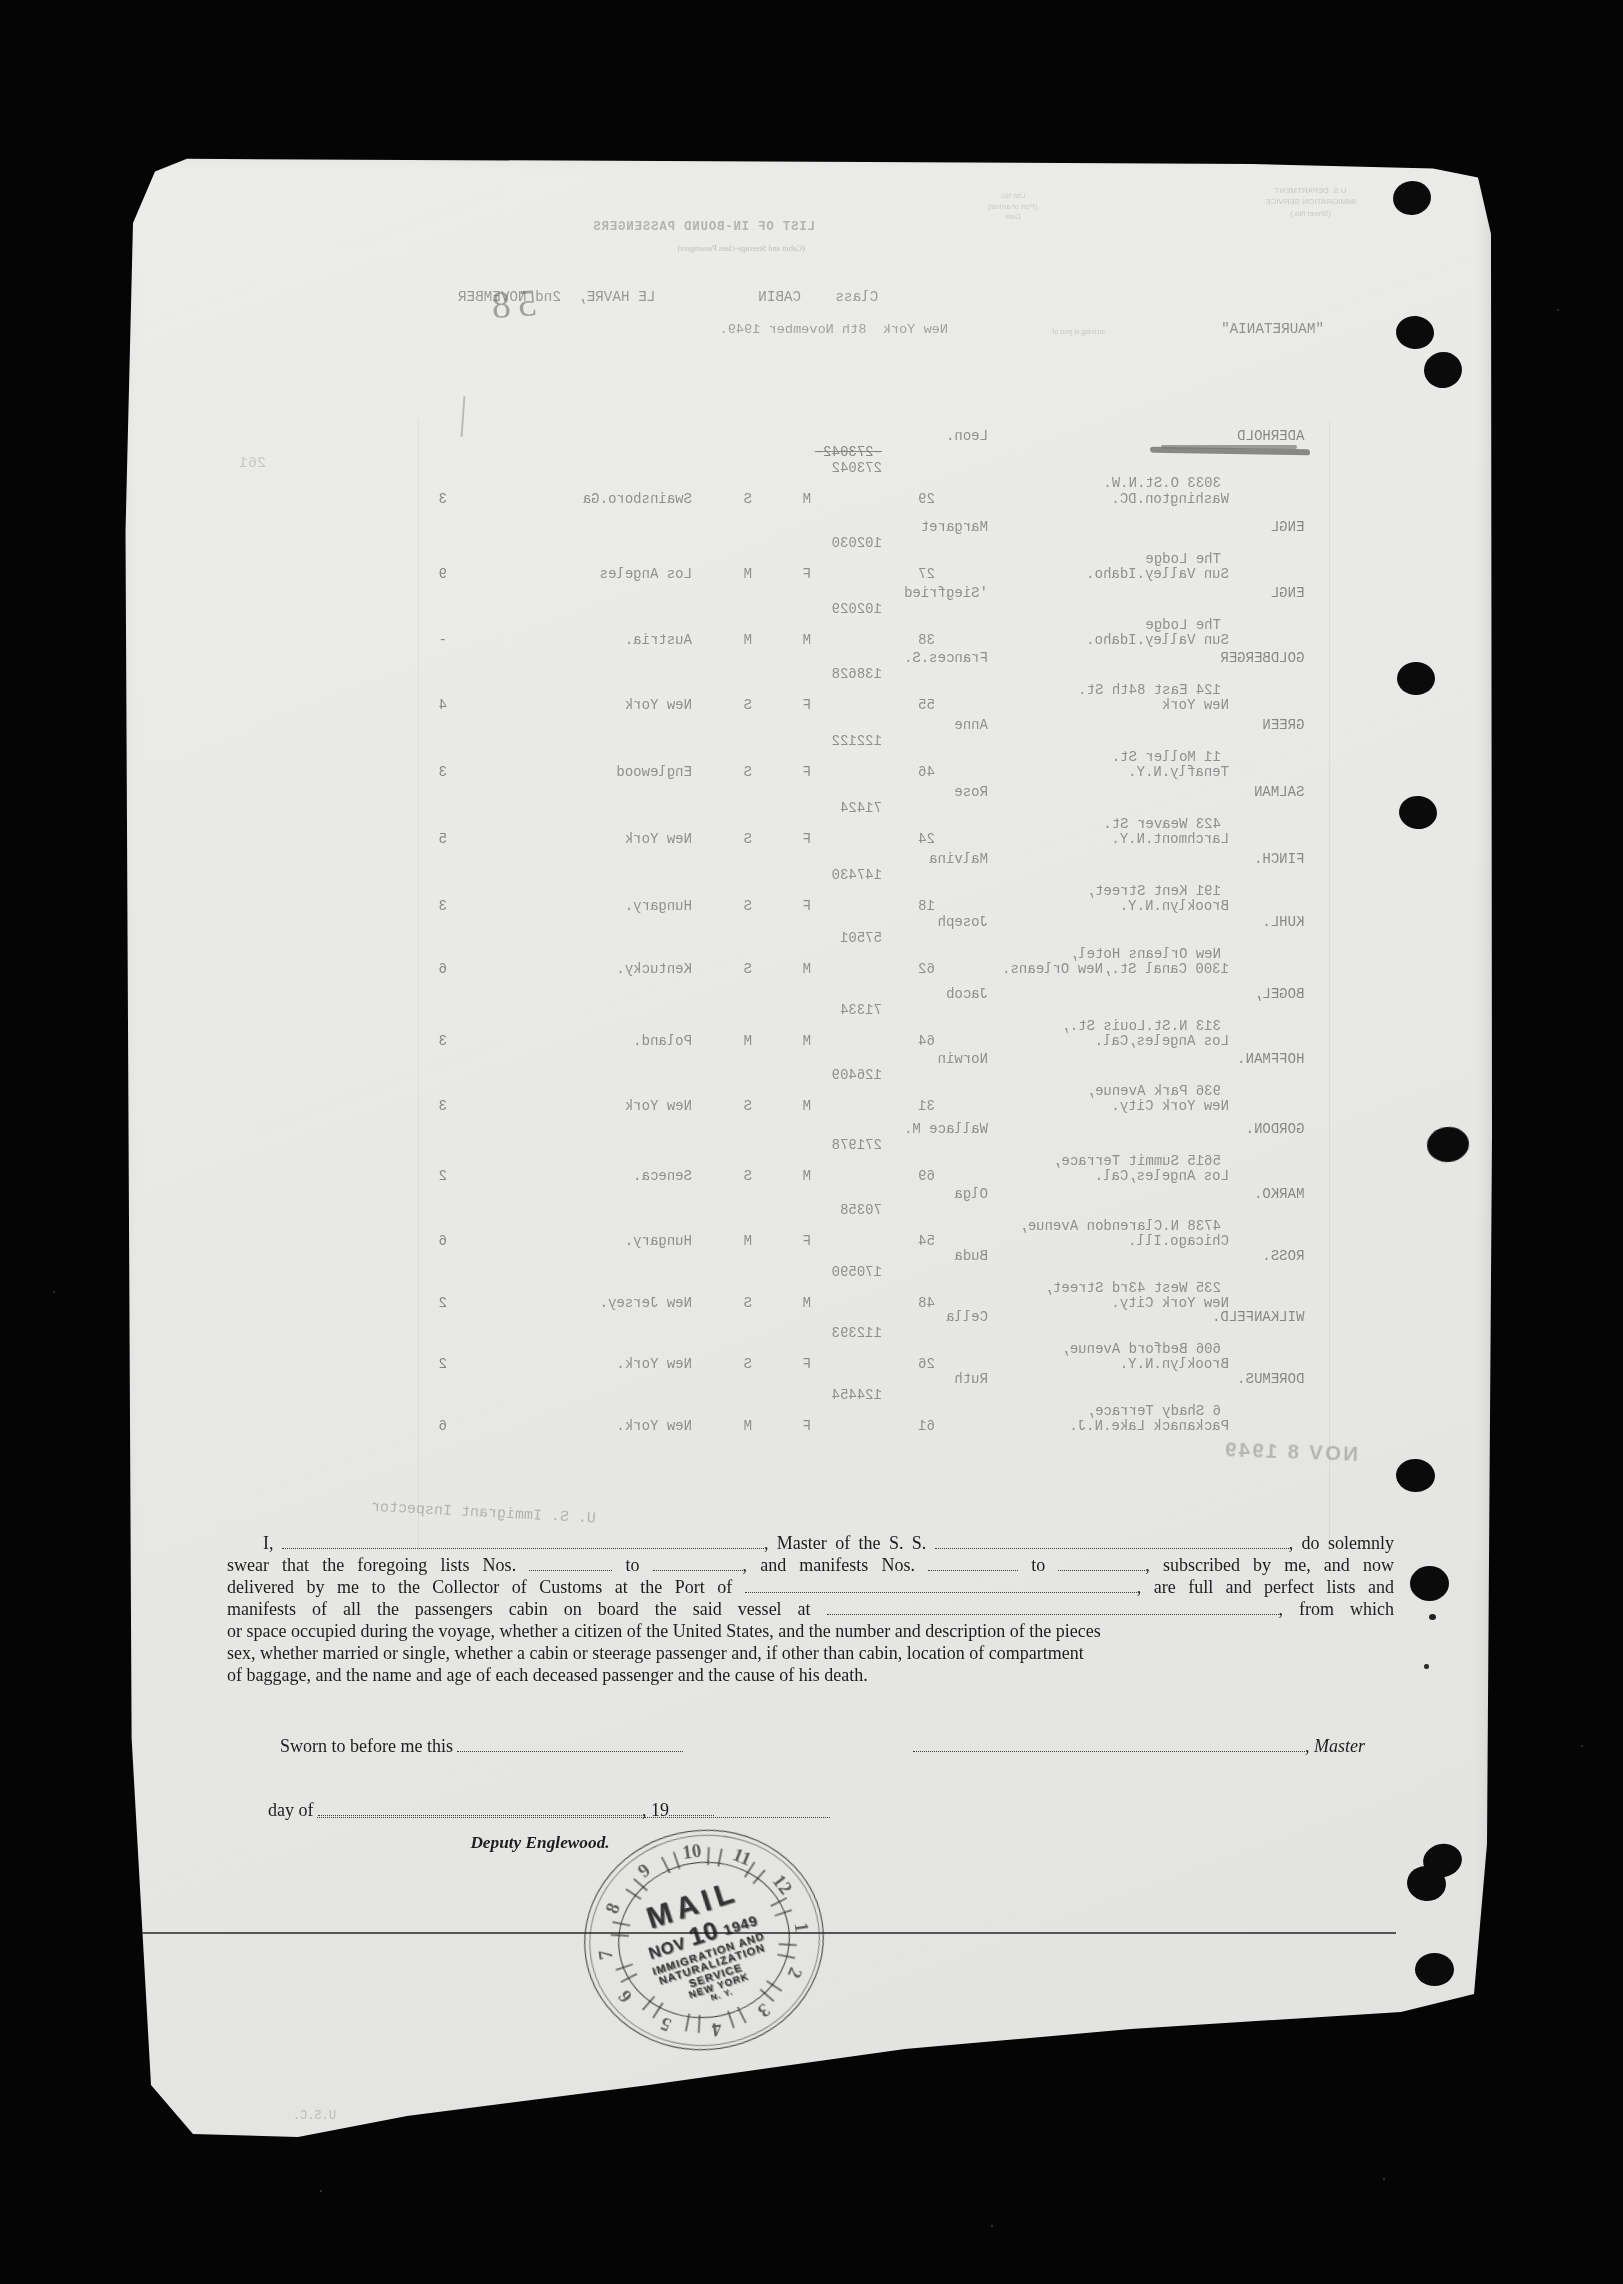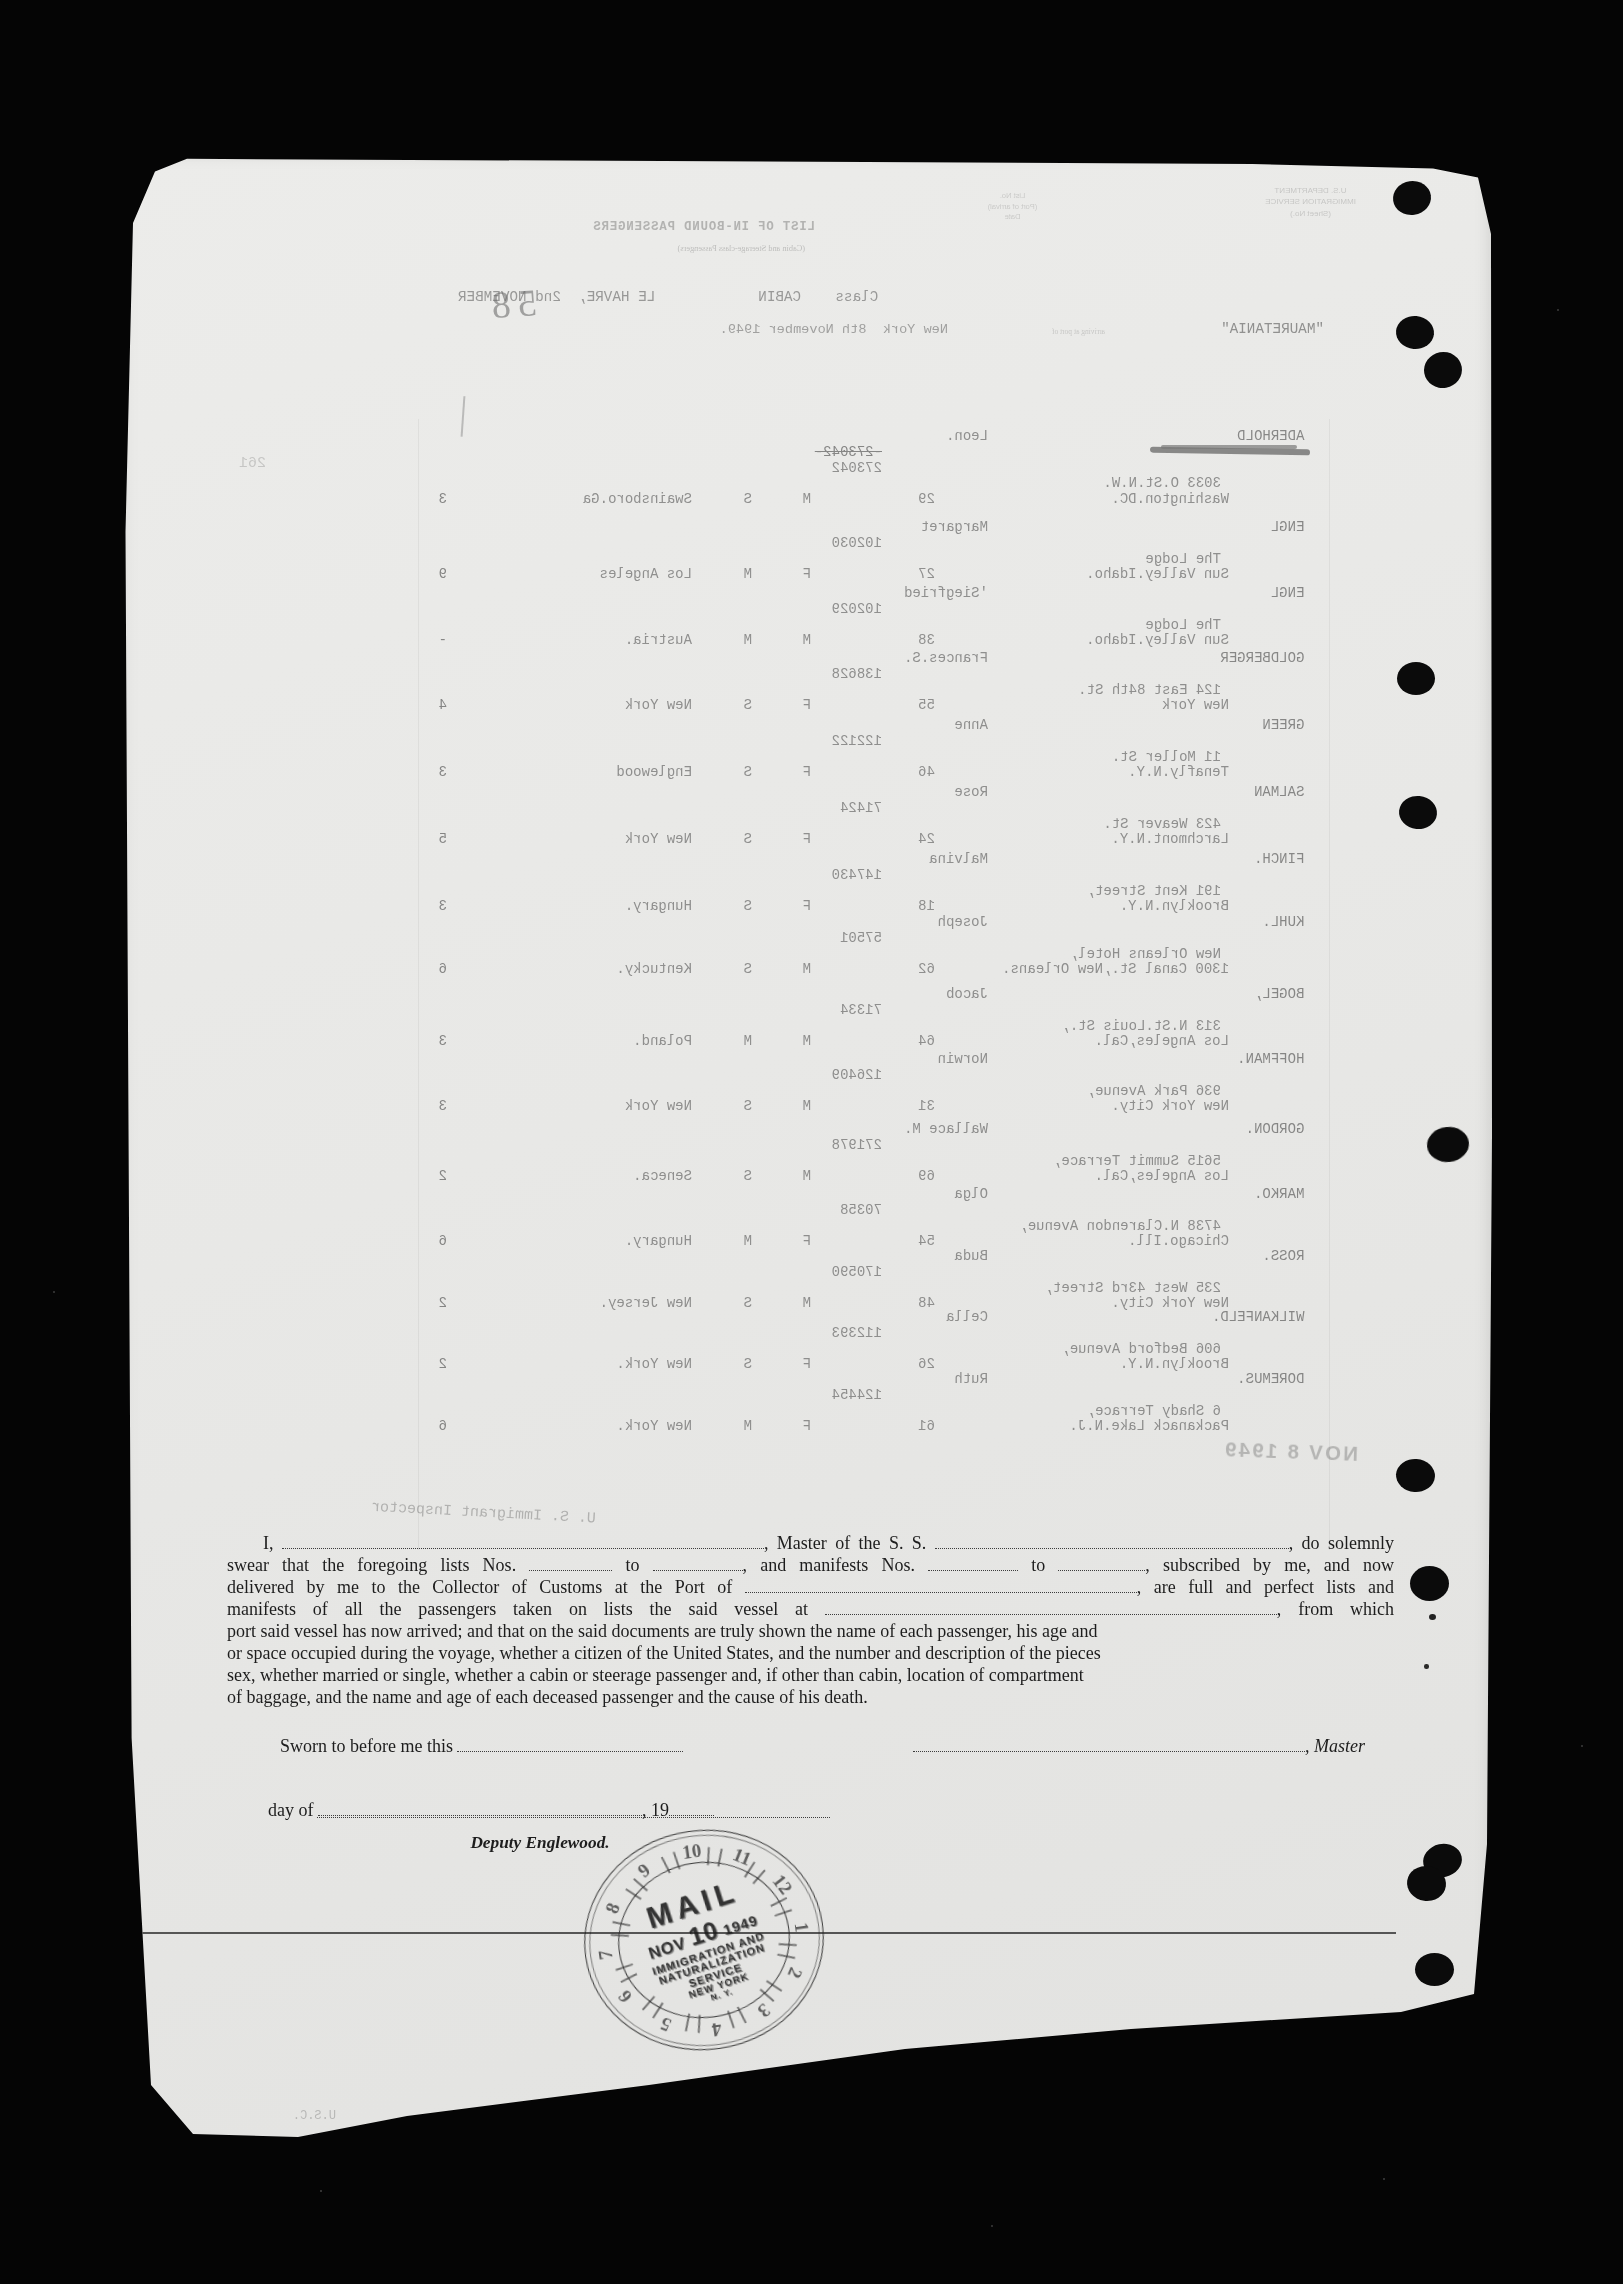--- a/index.html
+++ b/index.html
@@ -261,22 +261,21 @@
       <div class="bl mono" style="left:1161px;top:1954px;width:90px;font-size:12px;opacity:.28;">U.S.C.</div>
 
       <div style="position:absolute;left:167px;top:264px;width:0.8px;height:1131px;background:#000;opacity:.05;"></div>
       <div style="position:absolute;left:1078px;top:264px;width:0.8px;height:1131px;background:#000;opacity:.05;"></div>
     </div>
 
     <div id="oath" style="position:absolute;left:106px;top:1378px;width:1167px;">
         <div class="oathline" style="text-indent: 36px;"><span>I, </span><span class="dots" style="width: 482px;"></span><span>, Master of the S. S. </span><span class="dots" style="width: 354px;"></span><span>, do solemnly</span></div>
         <div class="oathline"><span>swear that the foregoing lists Nos. </span><span class="dots" style="width: 83px;"></span><span> to </span><span class="dots" style="width: 90px;"></span><span>, and manifests  Nos. </span><span class="dots" style="width: 90px;"></span><span> to </span><span class="dots" style="width: 87px;"></span><span>, subscribed by me, and now</span></div>
         <div class="oathline"><span>delivered by me to the Collector of Customs at the Port of </span><span class="dots" style="width: 392px;"></span><span>, are full and perfect lists and</span></div>
-        <div class="oathline"><span>manifests of all the passengers taken on lists the said vessel at </span><span class="dots" style="width: 452px;"></span><span>, from which</span></div>
-        <div class="oathline last"><span>port said vessel has now arrived; and that on the said documents are truly shown the name of each passenger, his age and</span></div>
+        <div class="oathline"><span>manifests of all the passengers cabin on board the said vessel at </span><span class="dots" style="width: 452px;"></span><span>, from which</span></div>
         <div class="oathline last"><span>or space occupied during the voyage, whether a citizen of the United States, and the number and description of the pieces</span></div>
         <div class="oathline last"><span>sex, whether married or single, whether a cabin or steerage passenger and, if other than cabin, location of compartment</span></div>
         <div class="oathline last"><span>of baggage, and the name and age of each deceased passenger and the cause of his death.</span></div>
       </div>
 
     <div style="position:absolute;left:159px;top:1581px;width:1085px;font-size:18px;color:#1d1d1d;white-space:nowrap;">
       <span>Sworn to before me this </span><span class="dots" style="width:226px;"></span>
       <span style="position:absolute;right:0;top:0;">
         <span class="dots" style="width:392px;"></span><span style="font-style:italic;">, Master</span>
       </span>

